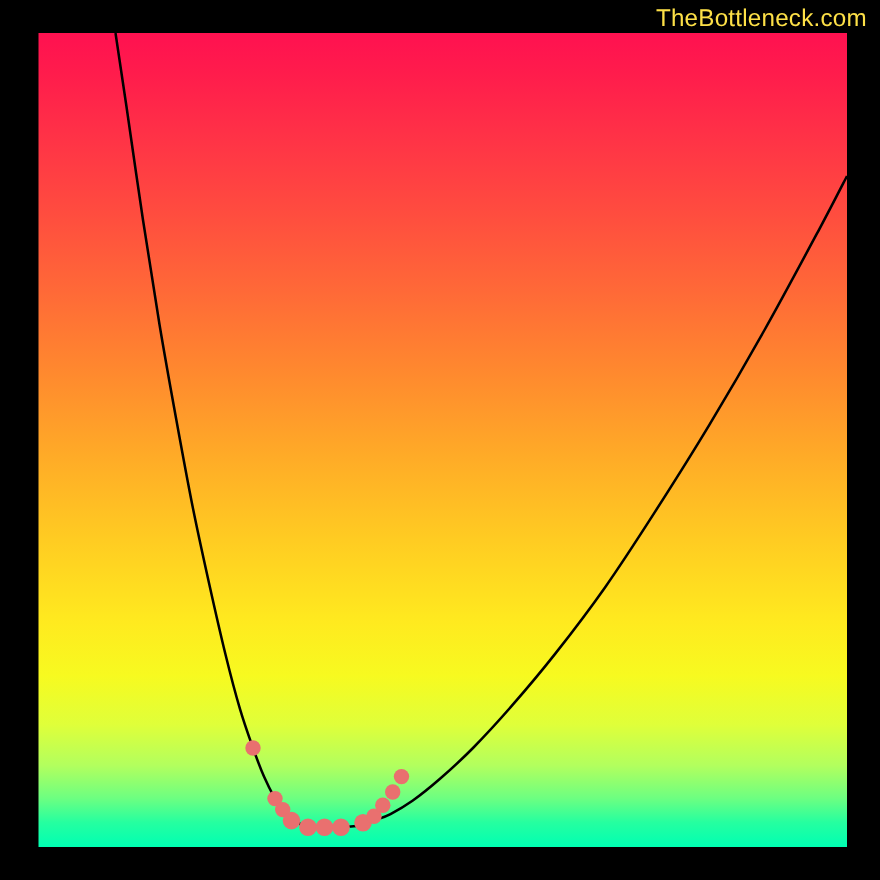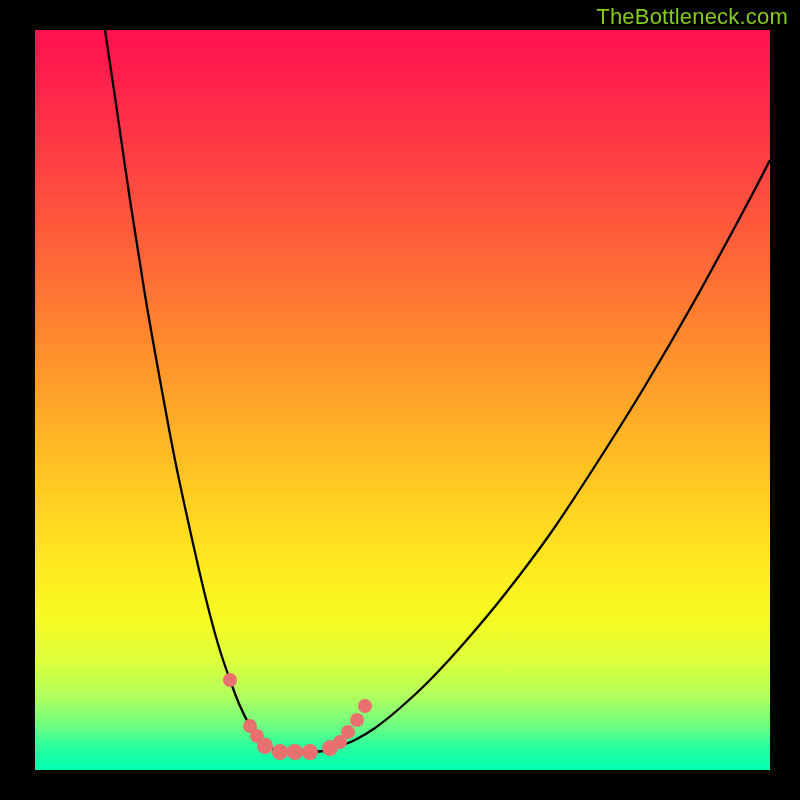--- a/index.html
+++ b/index.html
@@ -15,21 +15,21 @@
     width: 800px;
     height: 800px;
     background: #000000;
   }
   .watermark {
     position: absolute;
     top: 4px;
     right: 12px;
     font-family: Arial, Helvetica, sans-serif;
     font-size: 22px;
-    color: #84cc16;
+    color: #fde047;
     letter-spacing: 0.2px;
     font-weight: 500;
   }
   .plot {
     position: absolute;
     left: 35px;
     top: 30px;
     width: 735px;
     height: 740px;
     

